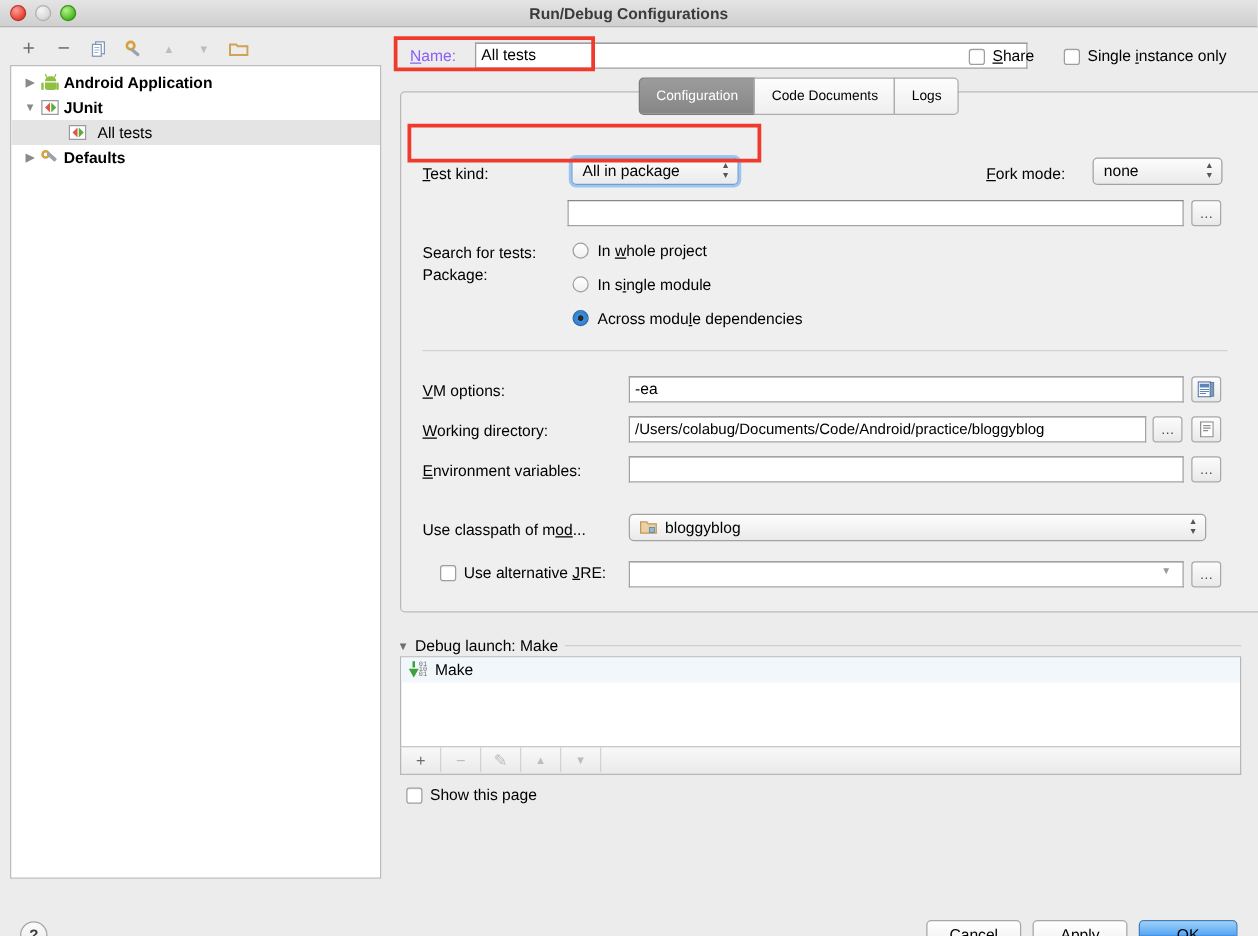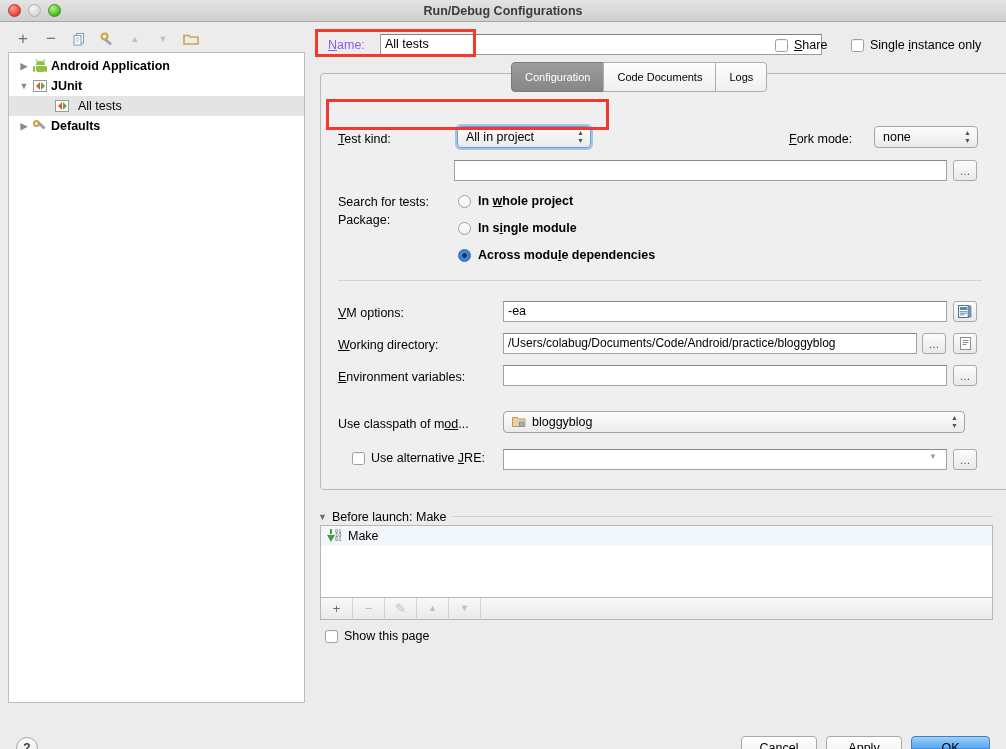--- a/index.html
+++ b/index.html
@@ -166,21 +166,21 @@
     border:1px solid #a3a3a3; border-radius:4px;
     display:flex; align-items:center; font-size:12.5px; color:#000;
     padding:0 8px;
   }
   .popup .steppers{
     position:absolute; right:6px; top:3px; display:flex; flex-direction:column;
     gap:2px; line-height:6px; font-size:7px; color:#555;
   }
   .popup.focus{ box-shadow:0 0 0 2px #9cc6f0; border-color:#6f9ed6; }
 
-  .radio-line{ position:absolute; display:flex; align-items:center; gap:7px; font-size:12.5px;font-weight:bold; }
+  .radio-line{ position:absolute; display:flex; align-items:flex-start; gap:7px; font-size:12.5px; }
   .radio{
     width:13px; height:13px; border-radius:50%;
     background:linear-gradient(to bottom,#ffffff,#f0f0f0);
     border:1px solid #a0a0a0;
   }
   .radio.on{
     background:radial-gradient(circle at 50% 50%, #2a2a2a 0 2px, #3c8ddb 2.5px, #2f7cc9 100%);
     border:1px solid #2a6aad;
   }
   .hr{ position:absolute; height:1px; background:#d3d3d3; }
@@ -356,21 +356,21 @@
       <div class="tab active">Configuration</div>
       <div class="tab">Code Documents</div>
       <div class="tab">Logs</div>
     </div>
 
     <div id="panel">
       <div id="panel-inner">
 
         <span class="flabel" style="left:17px; top:58px;"><u class="k">T</u>est kind:</span>
         <div class="popup focus" style="left:136px; top:52px; width:134px;">
-          <span>All in project</span>
+          <span>All in package</span>
           <span class="steppers">
               <span>▲</span>
               <span>▼</span>
             </span>
         </div>
 
         <span class="flabel" style="left:468px; top:58px;"><u class="k">F</u>ork mode:</span>
         <div class="popup" style="left:553px; top:52px; width:104px;">
           <span>none</span>
           <span class="steppers">
@@ -447,21 +447,21 @@
         <div class="ftext" style="left:182px; top:375px; width:444px;"></div>
         <div style="position:absolute;left:608px;top:378px;font-size:8px;color:#9a9a9a;">▼</div>
         <div class="fbtn" style="left:632px; top:375px;">…</div>
 
       </div>
     </div>
   </div>
 
   <div id="bl-title">
     <span class="caret">▼</span>
-    <span>Before launch: Make</span>
+    <span>Debug launch: Make</span>
   </div>
   <div id="bl-line" style="left:452px; width:541px; top:494px;"></div>
 
   <div id="bl-list">
     <div id="bl-item">
       <span class="ico-make">
         <span class="stem"></span>
           <span class="ar" style="top:5px;"></span>
         <span class="bits">01<br>10<br>01</span>
       </span>

